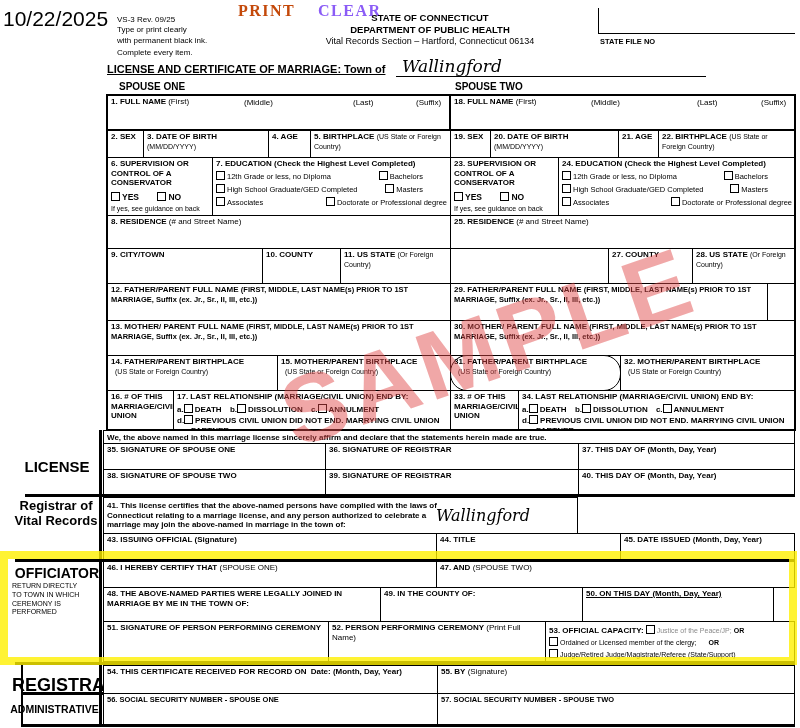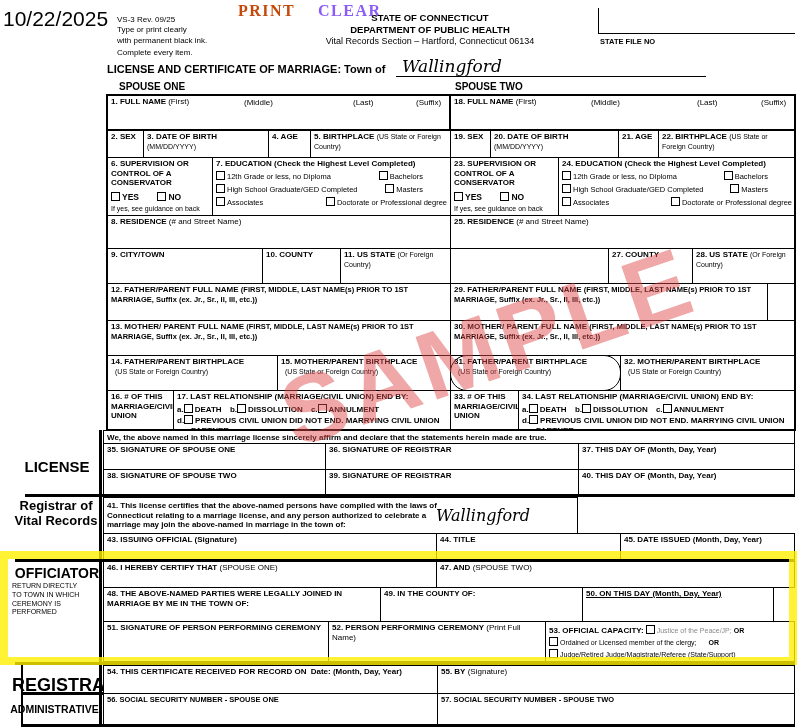--- a/index.html
+++ b/index.html
@@ -54,21 +54,21 @@
     <span class="blk bl" style="font-size:9.5px;">STATE OF CONNECTICUT</span>
     <span class="blk bl" style="font-size:9.5px;">DEPARTMENT OF PUBLIC HEALTH</span>
     <span class="blk" style="font-size:9px;">Vital Records Section – Hartford, Connecticut  06134</span>
   </div>
 
   <div class="ln" style="left:598px;top:8px;width:1px;height:26px;"></div>
   <div class="ln" style="left:598px;top:33px;width:197px;height:1px;"></div>
   <div class="abs bl" style="left:600px;top:37px;font-size:7.5px;">STATE FILE NO</div>
   <div class="abs" style="left:600px;top:10px;width:190px;height:22px;"></div>
 
-  <div class="abs bl" style="left:107px;top:63px;font-size:11px;">LICENSE AND CERTIFICATE OF MARRIAGE:  Town of</div>
+  <div class="abs bl" style="left:107px;top:63px;font-size:11px;text-decoration:underline;">LICENSE AND CERTIFICATE OF MARRIAGE:  Town of</div>
   <div class="abs serifval" style="left:402px;top:56px;font-size:17px;">Wallingford</div>
   <div class="ln" style="left:396px;top:76px;width:310px;height:1px;"></div>
 
   <div class="abs bl" style="left:107px;top:81px;font-size:10px;padding-left:12px;">SPOUSE ONE</div>
   <div class="abs bl" style="left:455px;top:81px;font-size:10px;">SPOUSE TWO</div>
 
   <div class="cell" style="left:107px;top:95px;width:343px;height:35px;">
     <span class="bl">1. FULL NAME</span>
     <span class="nl">(First)</span>
     <span class="abs nl" style="left:136px;top:2px;">(Middle)</span>

